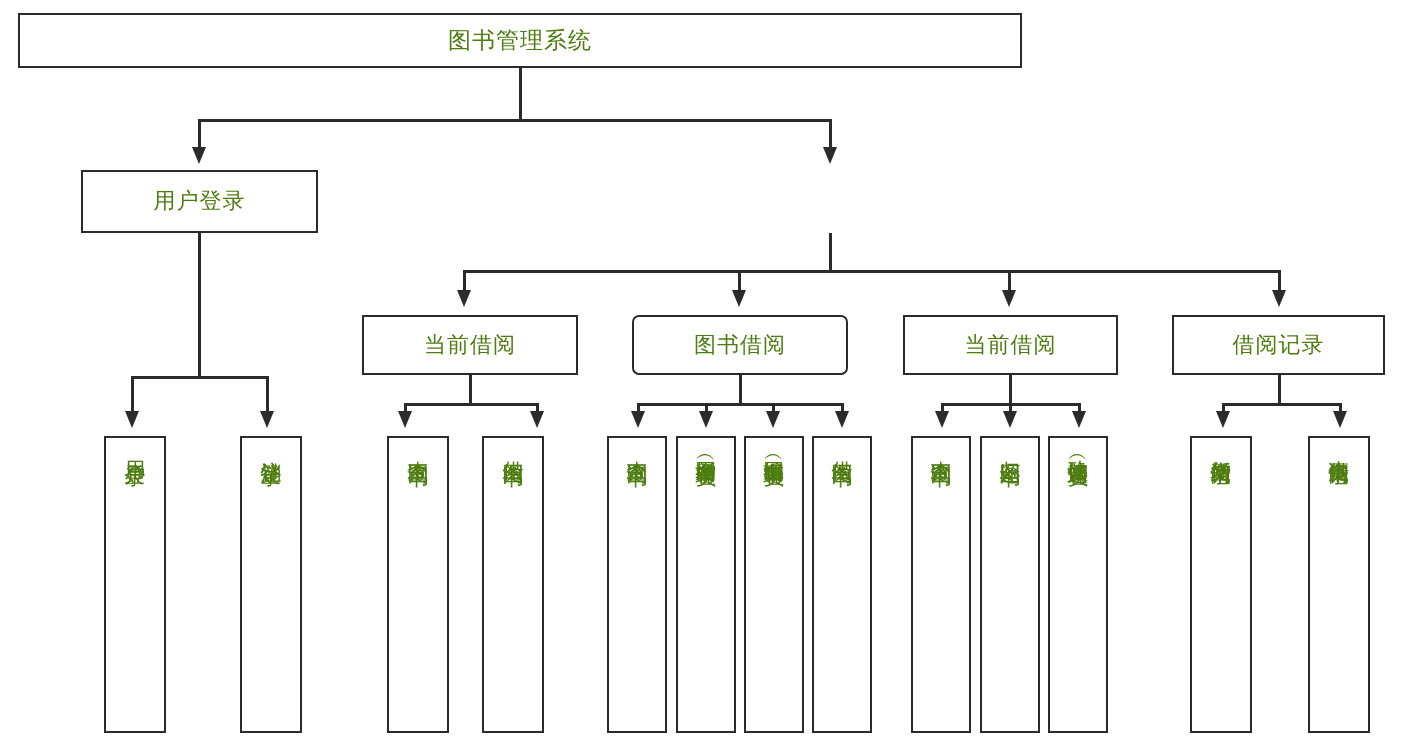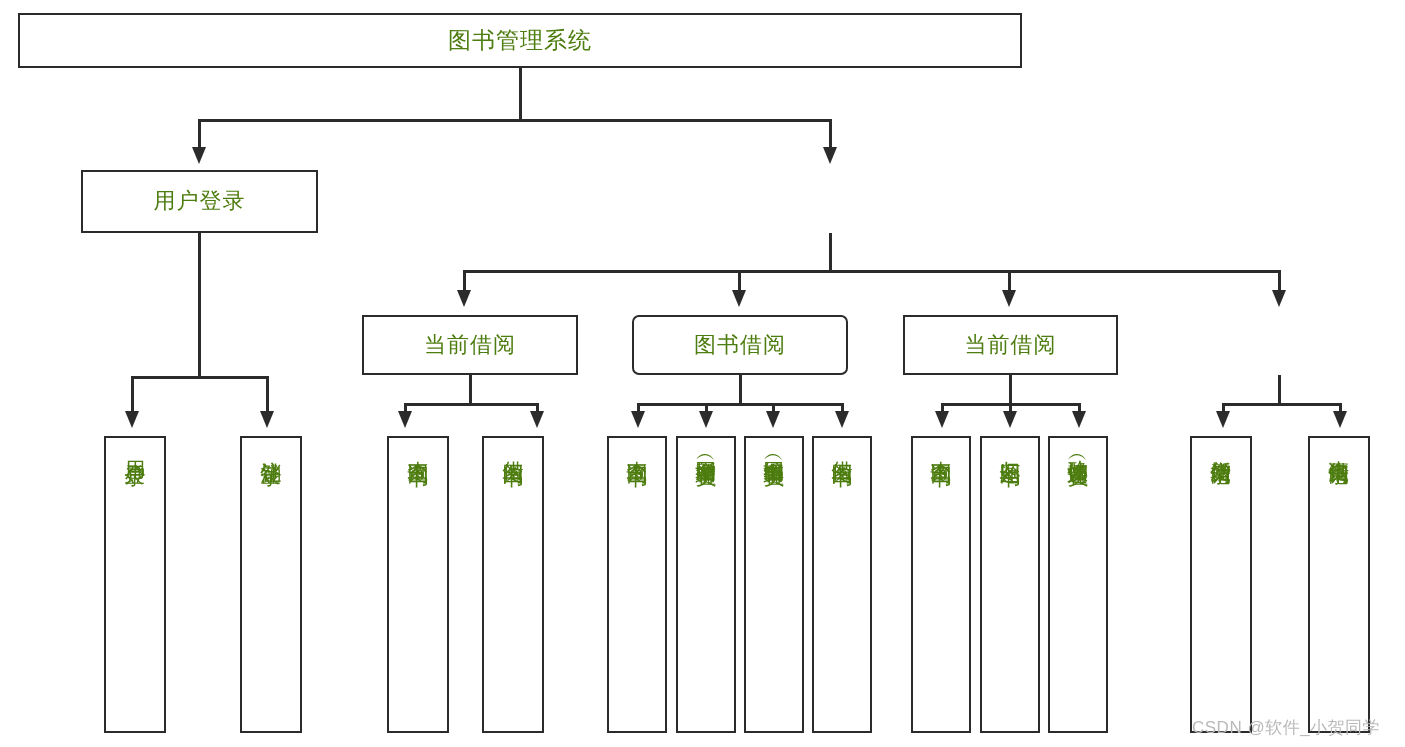--- a/index.html
+++ b/index.html
@@ -135,20 +135,23 @@
 
   <div class="node horiz" style="left:362px; top:315px; width:216px; height:60px;">
     <span class="label">当前借阅</span>
   </div>
   <div class="node horiz" style="left:632px; top:315px; width:216px; height:60px;border-radius:7px;">
     <span class="label">图书借阅</span>
   </div>
   <div class="node horiz" style="left:903px; top:315px; width:215px; height:60px;">
     <span class="label">当前借阅</span>
   </div>
+  <div class="node horiz" style="left:1172px; top:315px; width:213px; height:60px;">
+    <span class="label">借阅记录</span>
+  </div>
 
   <div class="conn vline" style="left:469px; top:375px; height:30px;"></div>
   <div class="conn hline" style="left:404px; top:403px; width:134px;"></div>
   <div class="conn vline" style="left:404px; top:403px; height:10px;"></div>
   <div class="arrow" style="left:398px; top:411px;"></div>
   <div class="conn vline" style="left:536px; top:403px; height:10px;"></div>
   <div class="arrow" style="left:530px; top:411px;"></div>
 
   <div class="conn vline" style="left:739px; top:375px; height:30px;"></div>
   <div class="conn hline" style="left:637px; top:403px; width:206px;"></div>
@@ -214,15 +217,14 @@
     <span class="label">确认归还（管理员）</span>
   </div>
 
   <div class="node vert tall" style="left:1190px; top:436px; width:62px; height:297px;">
     <span class="label">新增借阅记录</span>
   </div>
   <div class="node vert tall" style="left:1308px; top:436px; width:62px; height:297px;">
     <span class="label">查询借阅记录</span>
   </div>
 
-  <div id="watermark" style="left:1192px; top:716px;">CSDN @软件_小贺同学</div>
 
 </div>
 
 </body></html>

